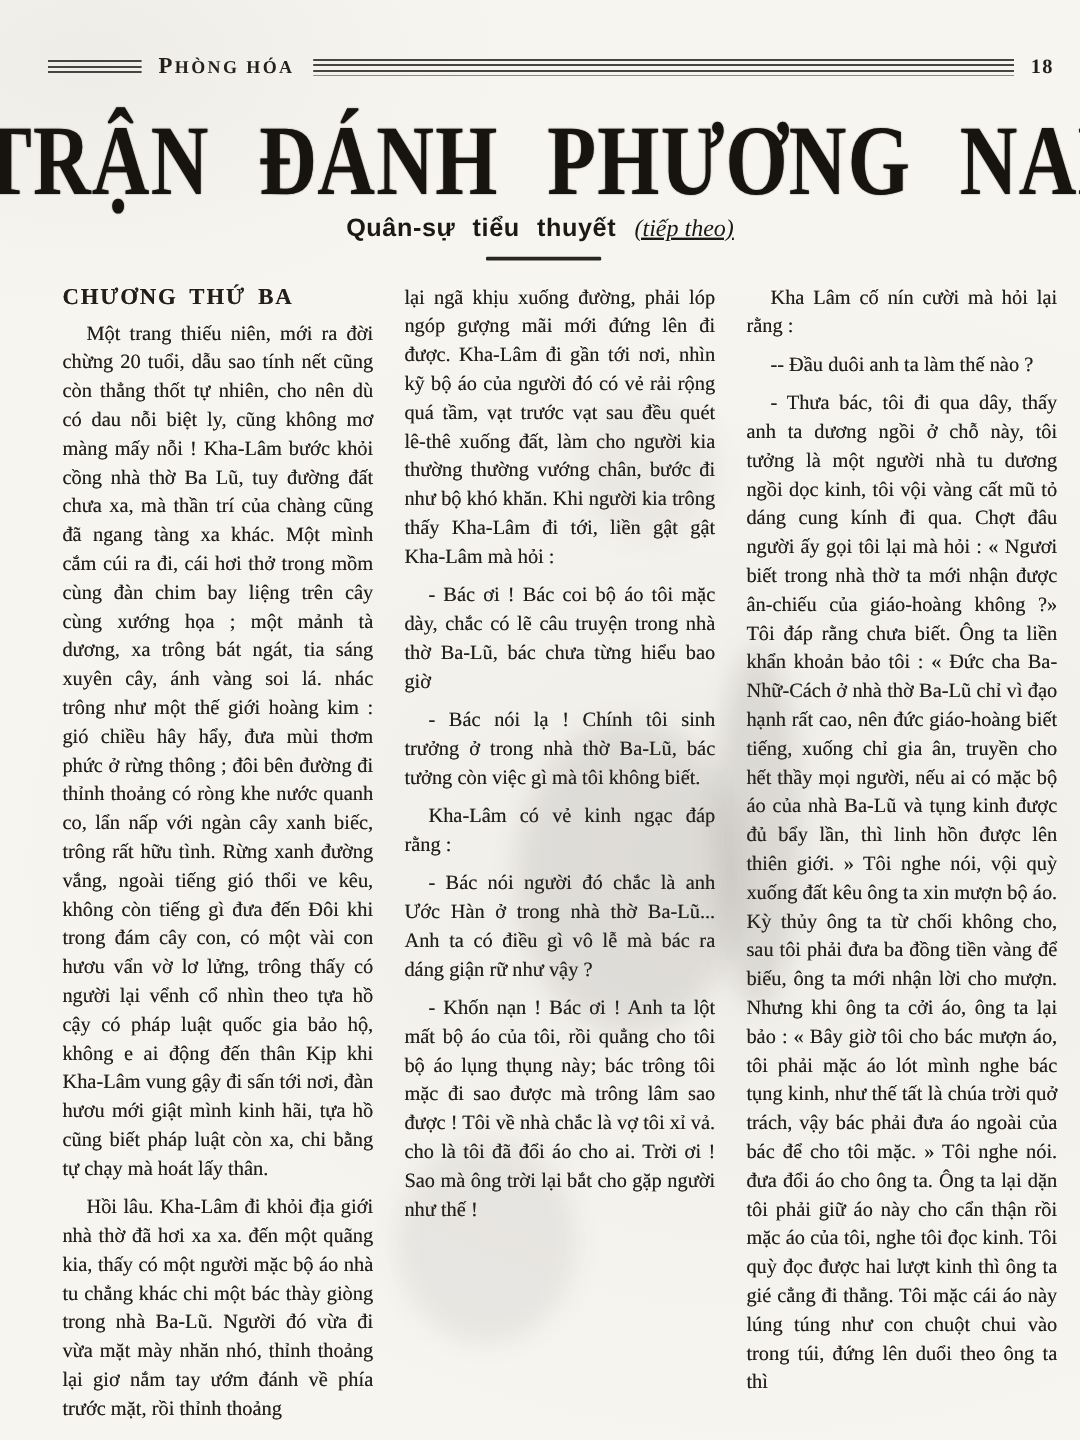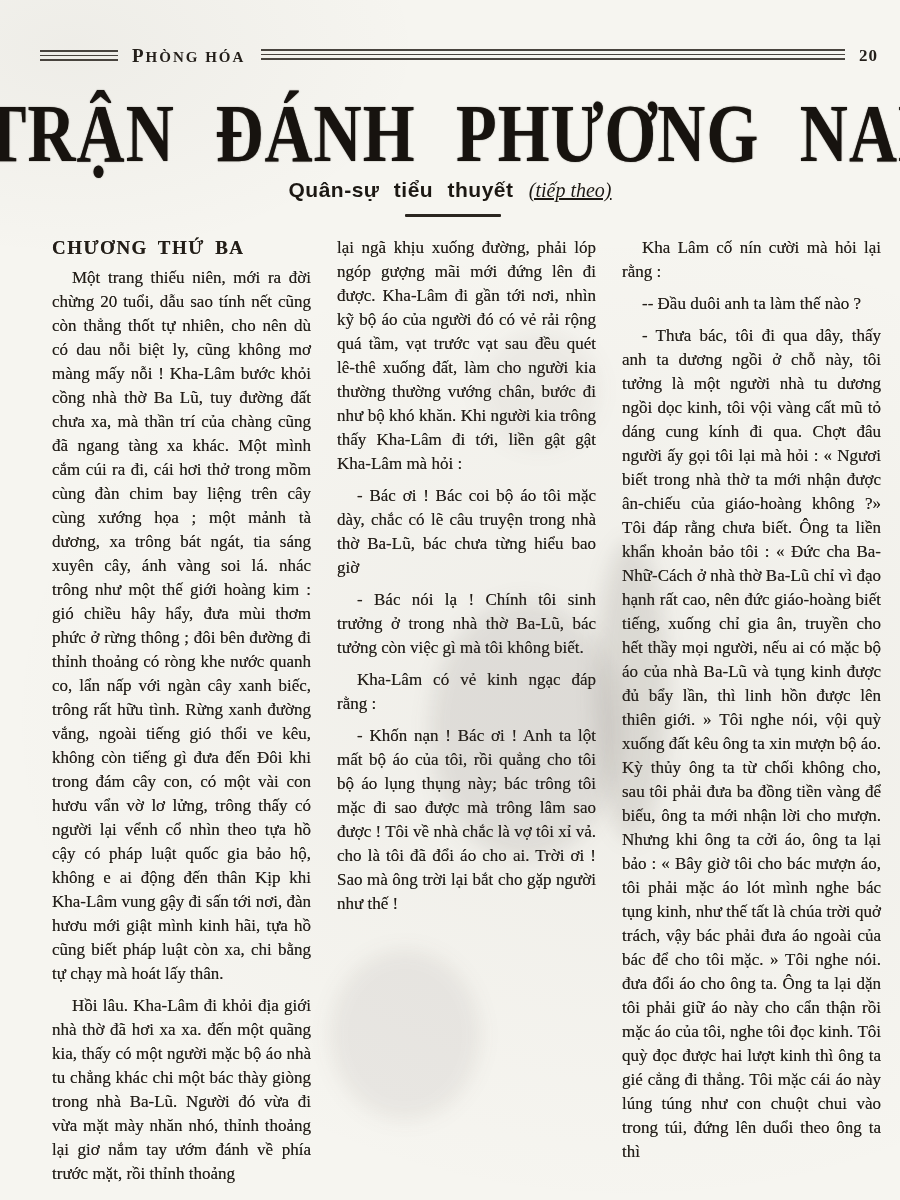--- a/index.html
+++ b/index.html
@@ -73,21 +73,21 @@
 </style>
 </head>
 <body>
 
 <div class="page">
 
   <div class="hdr">
     <div class="rule left"></div>
     <div class="masthead">PHÒNG HÓA</div>
     <div class="rule right"></div>
-    <div class="pagenum">20</div>
+    <div class="pagenum">18</div>
   </div>
 
   <h1 class="title">TRẬN ĐÁNH PHƯƠNG NAM</h1>
 
   <div class="subtitle">
     <span class="main">Quân-sự tiểu thuyết</span>
     <span class="note">(tiếp theo)</span>
   </div>
   <div class="subtitle-rule"></div>
 
@@ -97,20 +97,21 @@
       <h2>CHƯƠNG THỨ BA</h2>
       <p>Một trang thiếu niên, mới ra đời chừng 20 tuổi, dẫu sao tính nết cũng còn thẳng thốt tự nhiên, cho nên dù có dau nỗi biệt ly, cũng không mơ màng mấy nỗi ! Kha-Lâm bước khỏi cồng nhà thờ Ba Lũ, tuy đường đất chưa xa, mà thần trí của chàng cũng đã ngang tàng xa khác. Một mình cắm cúi ra đi, cái hơi thở trong mồm cùng đàn chim bay liệng trên cây cùng xướng họa ; một mảnh tà dương, xa trông bát ngát, tia sáng xuyên cây, ánh vàng soi lá. nhác trông như một thế giới hoàng kim : gió chiều hây hẩy, đưa mùi thơm phức ở rừng thông ; đôi bên đường đi thỉnh thoảng có ròng khe nước quanh co, lẩn nấp với ngàn cây xanh biếc, trông rất hữu tình. Rừng xanh đường vắng, ngoài tiếng gió thổi ve kêu, không còn tiếng gì đưa đến Đôi khi trong đám cây con, có một vài con hươu vẩn vờ lơ lửng, trông thấy có người lại vểnh cổ nhìn theo tựa hồ cậy có pháp luật quốc gia bảo hộ, không e ai động đến thân Kịp khi Kha-Lâm vung gậy đi sấn tới nơi, đàn hươu mới giật mình kinh hãi, tựa hồ cũng biết pháp luật còn xa, chi bằng tự chạy mà hoát lấy thân.</p>
       <p>Hồi lâu. Kha-Lâm đi khỏi địa giới nhà thờ đã hơi xa xa. đến một quãng kia, thấy có một người mặc bộ áo nhà tu chẳng khác chi một bác thày giòng trong nhà Ba-Lũ. Người đó vừa đi vừa mặt mày nhăn nhó, thỉnh thoảng lại giơ nắm tay ướm đánh về phía trước mặt, rồi thỉnh thoảng</p>
     </section>
 
     <section class="col">
       <p class="cont">lại ngã khịu xuống đường, phải lóp ngóp gượng mãi mới đứng lên đi được. Kha-Lâm đi gần tới nơi, nhìn kỹ bộ áo của người đó có vẻ rải rộng quá tầm, vạt trước vạt sau đều quét lê-thê xuống đất, làm cho người kia thường thường vướng chân, bước đi như bộ khó khăn. Khi người kia trông thấy Kha-Lâm đi tới, liền gật gật Kha-Lâm mà hỏi :</p>
       <p>- Bác ơi ! Bác coi bộ áo tôi mặc dày, chắc có lẽ câu truyện trong nhà thờ Ba-Lũ, bác chưa từng hiểu bao giờ</p>
       <p>- Bác nói lạ ! Chính tôi sinh trưởng ở trong nhà thờ Ba-Lũ, bác tưởng còn việc gì mà tôi không biết.</p>
       <p>Kha-Lâm có vẻ kinh ngạc đáp rằng :</p>
+      <p>- Bác nói người đó chắc là anh Ước Hàn ở trong nhà thờ Ba-Lũ... Anh ta có điều gì vô lễ mà bác ra dáng giận rữ như vậy ?</p>
       <p>- Khốn nạn ! Bác ơi ! Anh ta lột mất bộ áo của tôi, rồi quẳng cho tôi bộ áo lụng thụng này; bác trông tôi mặc đi sao được mà trông lâm sao được ! Tôi về nhà chắc là vợ tôi xỉ vả. cho là tôi đã đổi áo cho ai. Trời ơi ! Sao mà ông trời lại bắt cho gặp người như thế !</p>
     </section>
 
     <section class="col">
       <p>Kha Lâm cố nín cười mà hỏi lại rằng :</p>
       <p>-- Đầu duôi anh ta làm thế nào ?</p>
       <p>- Thưa bác, tôi đi qua dây, thấy anh ta dương ngồi ở chỗ này, tôi tưởng là một người nhà tu dương ngồi dọc kinh, tôi vội vàng cất mũ tỏ dáng cung kính đi qua. Chợt đâu người ấy gọi tôi lại mà hỏi : « Ngươi biết trong nhà thờ ta mới nhận được ân-chiếu của giáo-hoàng không ?» Tôi đáp rằng chưa biết. Ông ta liền khẩn khoản bảo tôi : « Đức cha Ba-Nhữ-Cách ở nhà thờ Ba-Lũ chỉ vì đạo hạnh rất cao, nên đức giáo-hoàng biết tiếng, xuống chỉ gia ân, truyền cho hết thầy mọi người, nếu ai có mặc bộ áo của nhà Ba-Lũ và tụng kinh được đủ bẩy lần, thì linh hồn được lên thiên giới. » Tôi nghe nói, vội quỳ xuống đất kêu ông ta xin mượn bộ áo. Kỳ thủy ông ta từ chối không cho, sau tôi phải đưa ba đồng tiền vàng để biếu, ông ta mới nhận lời cho mượn. Nhưng khi ông ta cởi áo, ông ta lại bảo : « Bây giờ tôi cho bác mượn áo, tôi phải mặc áo lót mình nghe bác tụng kinh, như thế tất là chúa trời quở trách, vậy bác phải đưa áo ngoài của bác để cho tôi mặc. » Tôi nghe nói. đưa đổi áo cho ông ta. Ông ta lại dặn tôi phải giữ áo này cho cẩn thận rồi mặc áo của tôi, nghe tôi đọc kinh. Tôi quỳ đọc được hai lượt kinh thì ông ta gié cẳng đi thẳng. Tôi mặc cái áo này lúng túng như con chuột chui vào trong túi, đứng lên duổi theo ông ta thì</p>
     </section>
 
   </main>

